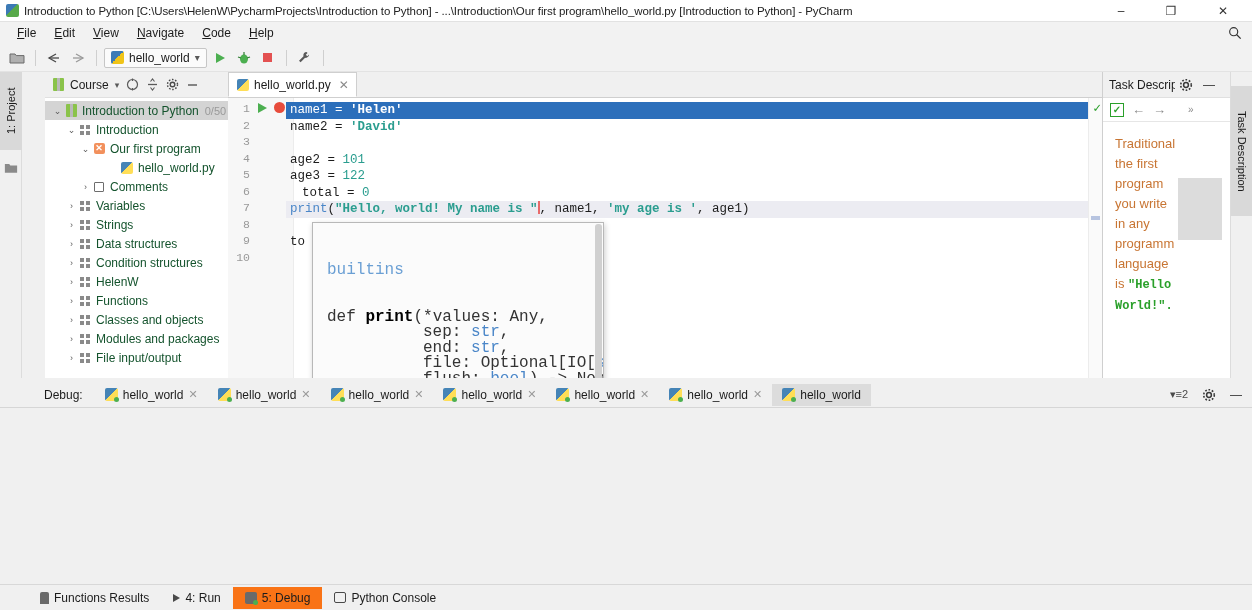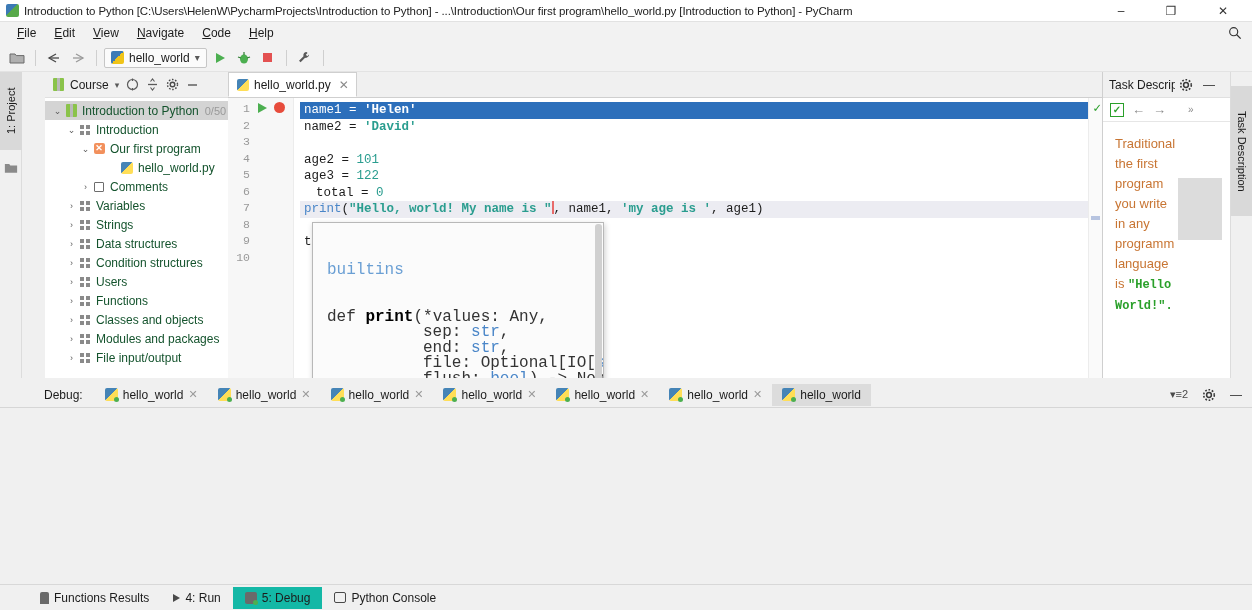--- a/index.html
+++ b/index.html
@@ -112,21 +112,21 @@
   .etab .close{ color:#8a8a8a; font-size:12px; margin-left:3px;}
   .editor{ position:relative; height:284px; background:#ffffff; overflow:hidden;
            font-family:"Liberation Mono", monospace; font-size:12.5px; }
   .gutter{ position:absolute; left:0; top:0; width:66px; height:284px;
            background:#f7f7f7; border-right:1px solid #ececec;}
   .lnum{ position:absolute; left:0; width:22px; text-align:right; color:#999;
          font-family:"Liberation Mono", monospace; font-size:11.5px; }
   .run-tri{ position:absolute; left:30px; width:0;height:0;
      border-left:9px solid #4caf50; border-top:5px solid transparent; border-bottom:5px solid transparent;}
   .brk{ position:absolute; left:46px; width:11px;height:11px;border-radius:50%;background:#e74c3c;}
-  .codearea{ position:absolute; left:72px; top:0; right:0; height:284px; }
+  .codearea{ position:absolute; left:58px; top:0; right:0; height:284px; }
   .cline{ position:absolute; left:0; right:0; height:16.5px; white-space:pre;
           padding-left:4px; line-height:16.5px; }
   .cline.hl{ background:#2c6fbb; }
   .cline.cur{ background:#ececf2; }
   .k-var{ color:#1c1c1c; } .k-str{ color:#2a9d8f; font-weight:bold;}
   .k-num{ color:#2a9d8f; } .k-fn{ color:#4a86c8; }
   .hl .k-var,.hl .k-str,.hl .k-num{ color:#ffffff; }
   .caret{ display:inline-block; width:2px; height:13px; background:#e86a6a;
           vertical-align:-2px;}
   .markerbar{ position:absolute; right:0; top:0; width:14px; height:284px;
@@ -186,21 +186,21 @@
   .pybug:after{ content:""; position:absolute; right:-1px; bottom:-1px; width:5px;height:5px;
      background:#4caf50; border-radius:50%;}
   .dbg-right{ margin-left:auto; display:flex; align-items:center; gap:14px; padding-right:10px;}
 
   
   .statusbar{ position:absolute; left:0; top:584px; width:1252px; height:26px;
               background:#f0f0f0; border-top:1px solid #d8d8d8;
               display:flex; align-items:center; padding-left:28px; gap:0;}
   .sb-item{ display:flex; align-items:center; gap:5px; padding:4px 12px; font-size:12px;
             height:22px;}
-  .sb-item.active{ background:#14b8a6; }
+  .sb-item.active{ background:#f97316; }
   .bug-ico{ width:12px;height:12px;border-radius:2px;background:#6a6a6a; position:relative;}
   .bug-ico:after{content:"";position:absolute;right:-1px;bottom:-1px;width:5px;height:5px;
      background:#4caf50;border-radius:50%;}
   .tri-s{ width:0;height:0;border-left:7px solid #4a4a4a;
           border-top:4.5px solid transparent;border-bottom:4.5px solid transparent;}
   .term-ico{ width:12px;height:11px;border:1.5px solid #4a4a4a;border-radius:2px;}
   .insp-ico{ width:9px;height:12px;background:#6a6a6a;border-radius:2px 2px 0 0;}
   .hsplit{ position:absolute; left:0; top:378px; width:1252px; height:4px; background:#f0f0f0;}
   svg{ display:block; }
 </style>
@@ -383,21 +383,21 @@
           <span class="ticon">
             <span class="grid-ico"></span>
           </span>
           <span class="tlabel">Condition structures</span>
         </div>
         <div class="trow" style="padding-left: 20px;">
           <span class="tw">›</span>
           <span class="ticon">
             <span class="grid-ico"></span>
           </span>
-          <span class="tlabel">Users</span>
+          <span class="tlabel">HelenW</span>
         </div>
         <div class="trow" style="padding-left: 20px;">
           <span class="tw">›</span>
           <span class="ticon">
             <span class="grid-ico"></span>
           </span>
           <span class="tlabel">Functions</span>
         </div>
         <div class="trow" style="padding-left: 20px;">
           <span class="tw">›</span>

